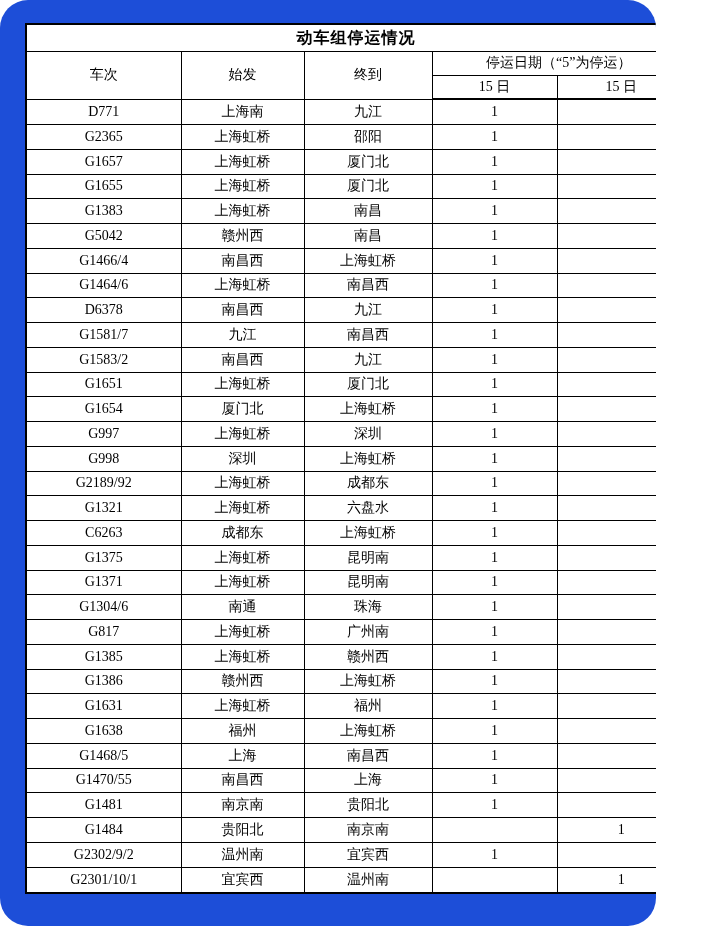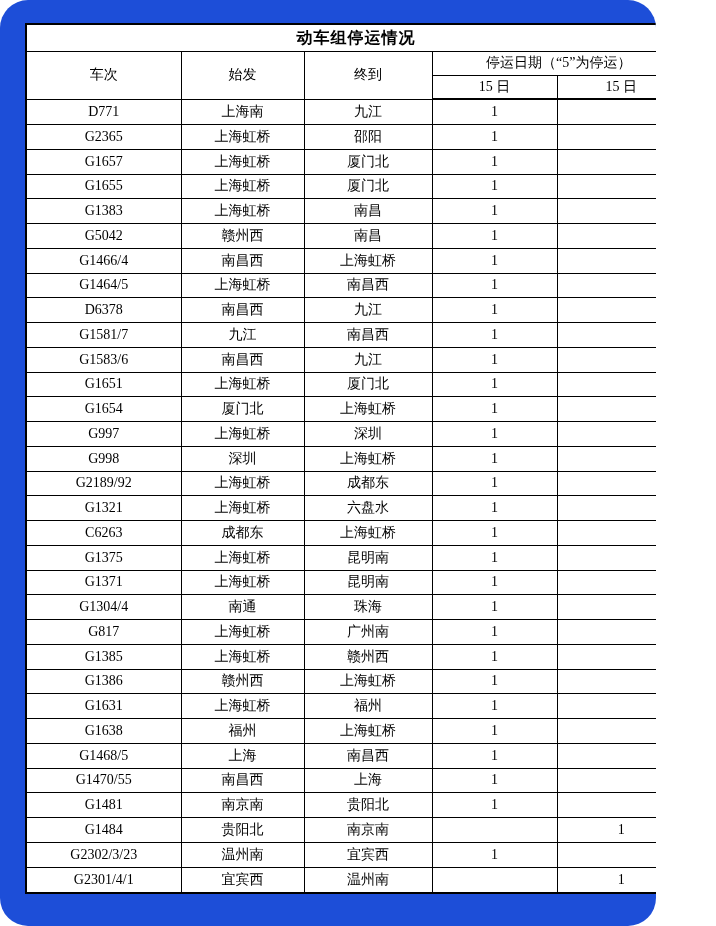--- a/index.html
+++ b/index.html
@@ -126,42 +126,42 @@
       <td class="num-cell"></td>
     </tr>
         <tr>
       <td>G1466/4</td>
       <td>南昌西</td>
       <td>上海虹桥</td>
       <td class="num-cell">1</td>
       <td class="num-cell"></td>
     </tr>
         <tr>
-      <td>G1464/5</td>
+      <td>G1464/6</td>
       <td>上海虹桥</td>
       <td>南昌西</td>
       <td class="num-cell">1</td>
       <td class="num-cell"></td>
     </tr>
         <tr>
       <td>D6378</td>
       <td>南昌西</td>
       <td>九江</td>
       <td class="num-cell">1</td>
       <td class="num-cell"></td>
     </tr>
         <tr>
       <td>G1581/7</td>
       <td>九江</td>
       <td>南昌西</td>
       <td class="num-cell">1</td>
       <td class="num-cell"></td>
     </tr>
         <tr>
-      <td>G1583/6</td>
+      <td>G1583/2</td>
       <td>南昌西</td>
       <td>九江</td>
       <td class="num-cell">1</td>
       <td class="num-cell"></td>
     </tr>
         <tr>
       <td>G1651</td>
       <td>上海虹桥</td>
       <td>厦门北</td>
       <td class="num-cell">1</td>
@@ -217,21 +217,21 @@
       <td class="num-cell"></td>
     </tr>
         <tr>
       <td>G1371</td>
       <td>上海虹桥</td>
       <td>昆明南</td>
       <td class="num-cell">1</td>
       <td class="num-cell"></td>
     </tr>
         <tr>
-      <td>G1304/4</td>
+      <td>G1304/6</td>
       <td>南通</td>
       <td>珠海</td>
       <td class="num-cell">1</td>
       <td class="num-cell"></td>
     </tr>
         <tr>
       <td>G817</td>
       <td>上海虹桥</td>
       <td>广州南</td>
       <td class="num-cell">1</td>
@@ -287,28 +287,28 @@
       <td class="num-cell"></td>
     </tr>
         <tr>
       <td>G1484</td>
       <td>贵阳北</td>
       <td>南京南</td>
       <td class="num-cell"></td>
       <td class="num-cell">1</td>
     </tr>
         <tr>
-      <td>G2302/3/23</td>
+      <td>G2302/9/2</td>
       <td>温州南</td>
       <td>宜宾西</td>
       <td class="num-cell">1</td>
       <td class="num-cell"></td>
     </tr>
         <tr>
-      <td>G2301/4/1</td>
+      <td>G2301/10/1</td>
       <td>宜宾西</td>
       <td>温州南</td>
       <td class="num-cell"></td>
       <td class="num-cell">1</td>
     </tr>
       </tbody>
   </table>
 
 </div>
 

